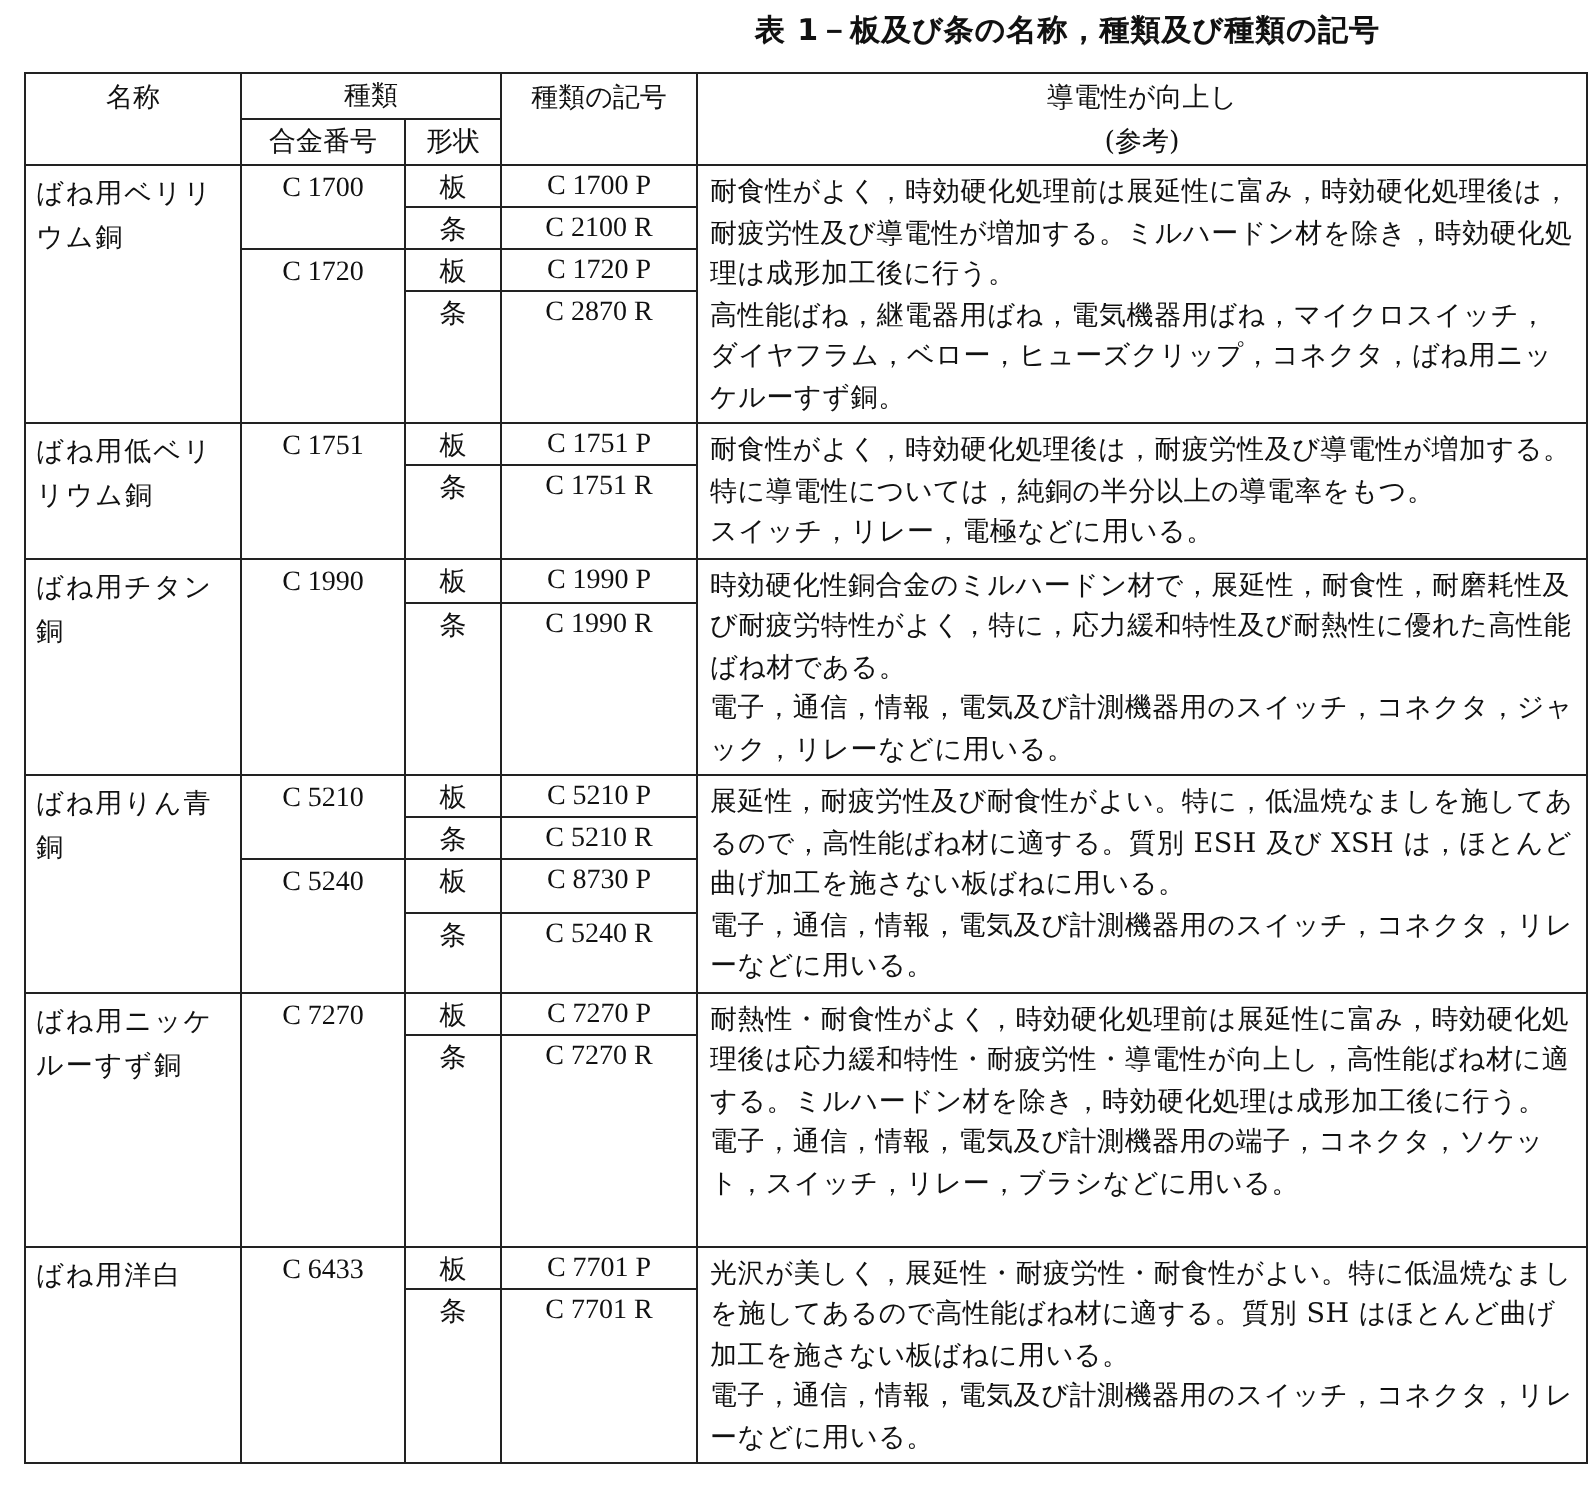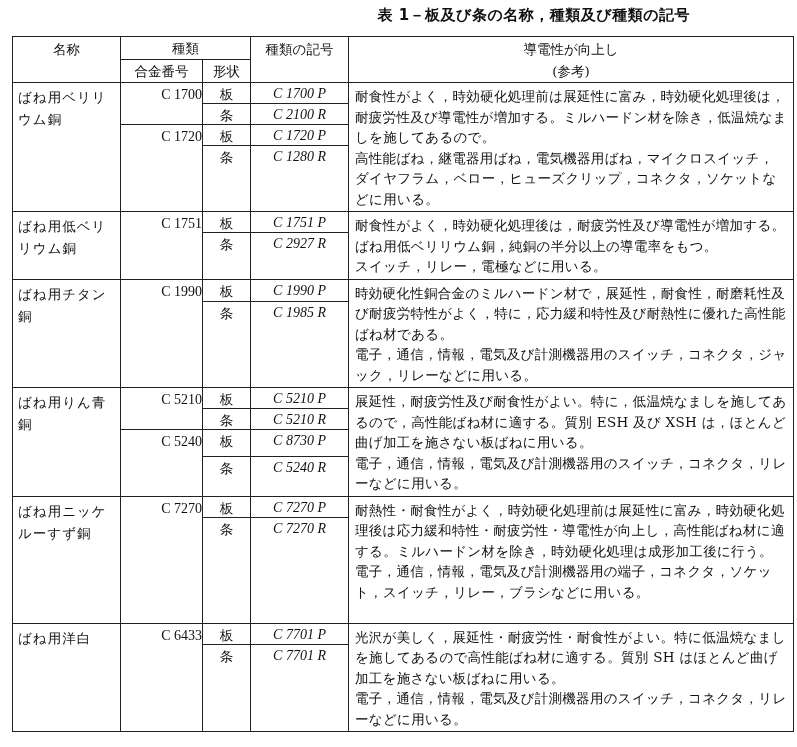--- a/index.html
+++ b/index.html
@@ -6,23 +6,23 @@
   body { width: 797px; height: 747px; position: relative; overflow: hidden;
          font-family: "DejaVu Serif", "Liberation Serif", serif; color: #111; }
   .title { position: absolute; top: 6px; left: 0; width: 690px; text-align: right;
            font-family: "DejaVu Sans", "Liberation Sans", sans-serif; font-weight: bold;
            font-size: 15px; letter-spacing: 0.5px; }
   table { position: absolute; left: 12px; top: 36px; width: 781px;
           border-collapse: collapse; table-layout: fixed; font-size: 13.5px; }
   td, th { border: 1.5px solid #222; padding: 0; vertical-align: top; font-weight: normal; }
   th { text-align: center; line-height: 22px; height: 22px; }
   .c-name { padding: 3px 5px; line-height: 22px; letter-spacing: 1px; }
-  .c-alloy { text-align: right; padding-top: 3px; line-height: 18px; font-family: "Liberation Serif", serif; font-size: 14px; }
+  .c-alloy { text-align: center; padding-top: 3px; line-height: 18px; font-family: "Liberation Serif", serif; font-size: 14px; }
   .c-shape { text-align: center; line-height: 18px; padding-top: 2px; }
-  .c-sym { text-align: center; line-height: 18px; padding-top: 2px; font-family: "Liberation Serif", serif; font-size: 14px; font-style: italic; }
+  .c-sym { text-align: center; line-height: 18px; padding-top: 2px; font-family: "Liberation Serif", serif; font-size: 14px; }
   .c-desc { padding: 3px 6px 2px 6px; line-height: 20.5px; font-size: 13.5px; letter-spacing: 0.3px; }
   .c-desc p { margin: 0; }
   .sub { height: 19px; }
 </style>
 </head>
 <body>
 
 <div class="title">表 1－板及び条の名称，種類及び種類の記号</div>
 
 <table>
@@ -47,66 +47,66 @@
     <th>合金番号</th>
     <th>形状</th>
   </tr>
 
   <tr class="sub">
     <td rowspan="4" class="c-name">ばね用ベリリウム銅</td>
     <td rowspan="2" class="c-alloy">C 1700</td>
     <td class="c-shape">板</td>
     <td class="c-sym">C 1700 P</td>
     <td rowspan="4" class="c-desc">
-      <p>耐食性がよく，時効硬化処理前は展延性に富み，時効硬化処理後は，耐疲労性及び導電性が増加する。ミルハードン材を除き，低温焼なましを施してあるので。</p>
-      <p>高性能ばね，継電器用ばね，電気機器用ばね，マイクロスイッチ，ダイヤフラム，ベロー，ヒューズクリップ，コネクタ，ソケットなどに用いる。</p>
+      <p>耐食性がよく，時効硬化処理前は展延性に富み，時効硬化処理後は，耐疲労性及び導電性が増加する。ミルハードン材を除き，時効硬化処理は成形加工後に行う。</p>
+      <p>高性能ばね，継電器用ばね，電気機器用ばね，マイクロスイッチ，ダイヤフラム，ベロー，ヒューズクリップ，コネクタ，ばね用ニッケルーすず銅。</p>
     </td>
   </tr>
   <tr class="sub">
     <td class="c-shape">条</td>
     <td class="c-sym">C 2100 R</td>
   </tr>
   <tr class="sub">
     <td rowspan="2" class="c-alloy">C 1720</td>
     <td class="c-shape">板</td>
     <td class="c-sym">C 1720 P</td>
   </tr>
   <tr style="height:66px">
     <td class="c-shape">条</td>
-    <td class="c-sym">C 1280 R</td>
+    <td class="c-sym">C 2870 R</td>
   </tr>
 
   <tr class="sub">
     <td rowspan="2" class="c-name">ばね用低ベリリウム銅</td>
     <td rowspan="2" class="c-alloy">C 1751</td>
     <td class="c-shape">板</td>
     <td class="c-sym">C 1751 P</td>
     <td rowspan="2" class="c-desc">
-      <p>耐食性がよく，時効硬化処理後は，耐疲労性及び導電性が増加する。ばね用低ベリリウム銅，純銅の半分以上の導電率をもつ。</p>
+      <p>耐食性がよく，時効硬化処理後は，耐疲労性及び導電性が増加する。特に導電性については，純銅の半分以上の導電率をもつ。</p>
       <p>スイッチ，リレー，電極などに用いる。</p>
     </td>
   </tr>
   <tr style="height:46px">
     <td class="c-shape">条</td>
-    <td class="c-sym">C 2927 R</td>
+    <td class="c-sym">C 1751 R</td>
   </tr>
 
   <tr class="sub">
     <td rowspan="2" class="c-name">ばね用チタン銅</td>
     <td rowspan="2" class="c-alloy">C 1990</td>
     <td class="c-shape">板</td>
     <td class="c-sym">C 1990 P</td>
     <td rowspan="2" class="c-desc">
       <p>時効硬化性銅合金のミルハードン材で，展延性，耐食性，耐磨耗性及び耐疲労特性がよく，特に，応力緩和特性及び耐熱性に優れた高性能ばね材である。</p>
       <p>電子，通信，情報，電気及び計測機器用のスイッチ，コネクタ，ジャック，リレーなどに用いる。</p>
     </td>
   </tr>
   <tr style="height:82px">
     <td class="c-shape">条</td>
-    <td class="c-sym">C 1985 R</td>
+    <td class="c-sym">C 1990 R</td>
   </tr>
 
   <tr class="sub">
     <td rowspan="4" class="c-name">ばね用りん青銅</td>
     <td rowspan="2" class="c-alloy">C 5210</td>
     <td class="c-shape">板</td>
     <td class="c-sym">C 5210 P</td>
     <td rowspan="4" class="c-desc">
       <p>展延性，耐疲労性及び耐食性がよい。特に，低温焼なましを施してあるので，高性能ばね材に適する。質別 ESH 及び XSH は，ほとんど曲げ加工を施さない板ばねに用いる。</p>
       <p>電子，通信，情報，電気及び計測機器用のスイッチ，コネクタ，リレーなどに用いる。</p>

